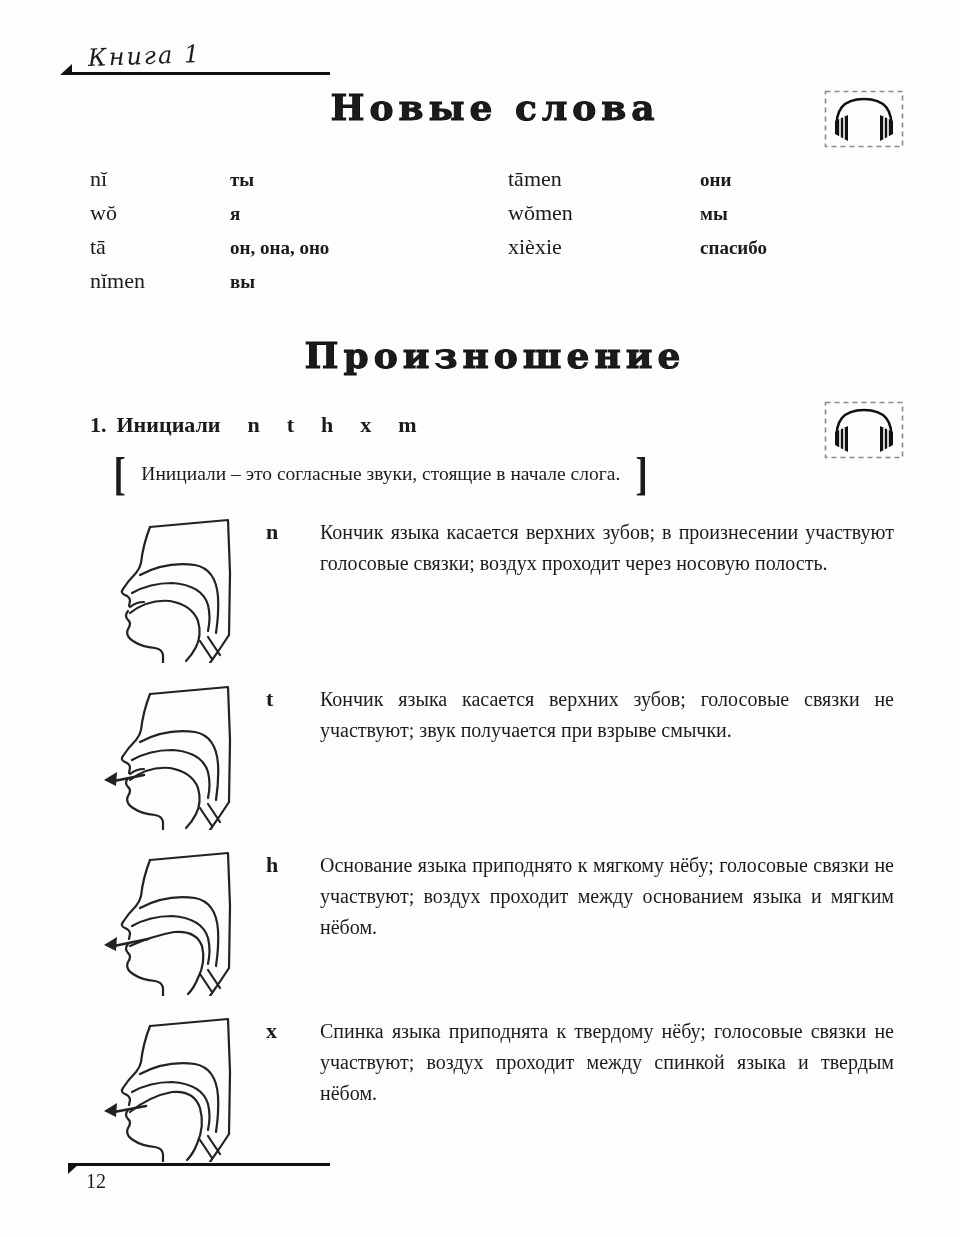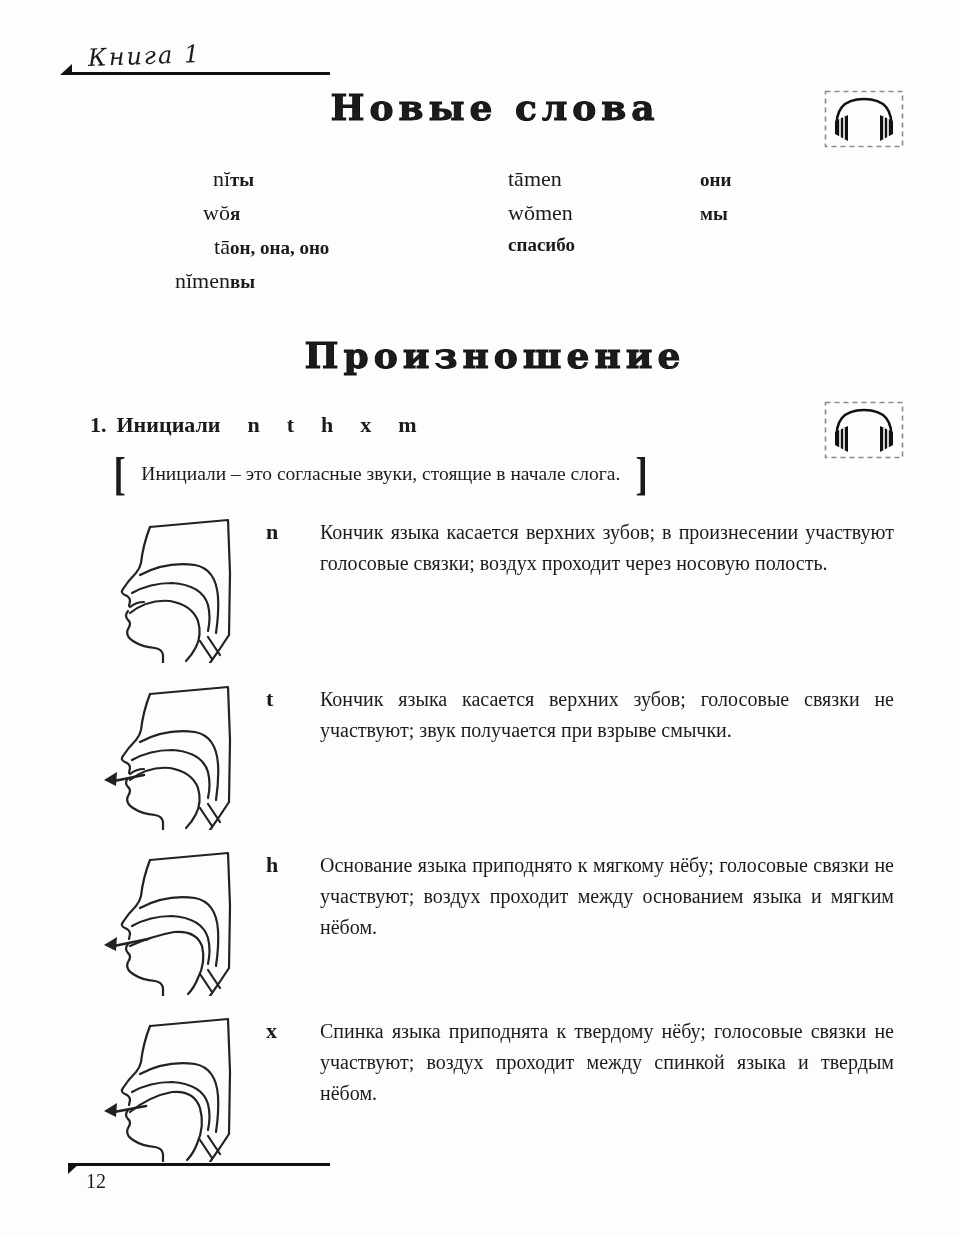--- a/index.html
+++ b/index.html
@@ -43,21 +43,21 @@
   
   .audio-box { position:absolute; width:80px; height:58px; }
   .audio-box-1 { left:824px; top:90px; }
   .audio-box-2 { left:824px; top:401px; }
 
   
   .vocab { position:absolute; top:166px; font-size:19px; }
   .vocab-left  { left:90px;  width:400px; }
   .vocab-right { left:508px; width:410px; }
   .vocab-row { display:flex; height:34px; align-items:baseline; }
-  .vocab-left  .pinyin { width:140px;text-align:right; }
+  .vocab-left  .pinyin { width:140px; }
   .vocab-right .pinyin { width:192px; }
   .pinyin { font-size:22px; }
   .translation { font-size:19px;font-weight:bold; }
 
   
   .subsection { position:absolute; left:90px; top:412px; font-size:22px; font-weight:bold; }
   .subsection .num { margin-right:10px; }
   .subsection .initial-letter { display:inline-block; margin-left:27px; font-size:22px; }
   .subsection .initial-letter:first-of-type { margin-left:52px; }
 
@@ -146,20 +146,21 @@
 <div class="vocab vocab-right">
   <div class="vocab-row">
     <span class="pinyin">tāmen</span>
     <span class="translation">они</span>
   </div>
   <div class="vocab-row">
     <span class="pinyin">wŏmen</span>
     <span class="translation">мы</span>
   </div>
   <div class="vocab-row">
+    <span class="pinyin">xièxie</span>
     <span class="translation">спасибо</span>
   </div>
 </div>
 
 <div class="display-title title-pronounce">Произношение</div>
 
 <div class="subsection">
   <span class="num">1.</span><span>Инициали</span><span class="initial-letter">n</span><span class="initial-letter">t</span><span class="initial-letter">h</span><span class="initial-letter">x</span><span class="initial-letter">m</span>
 </div>
 

